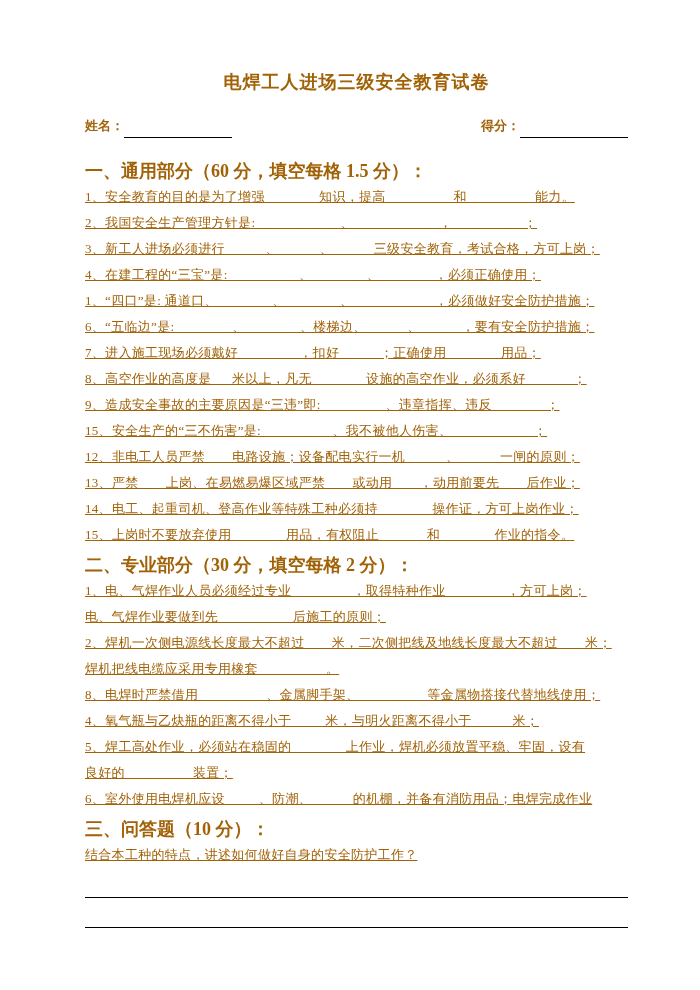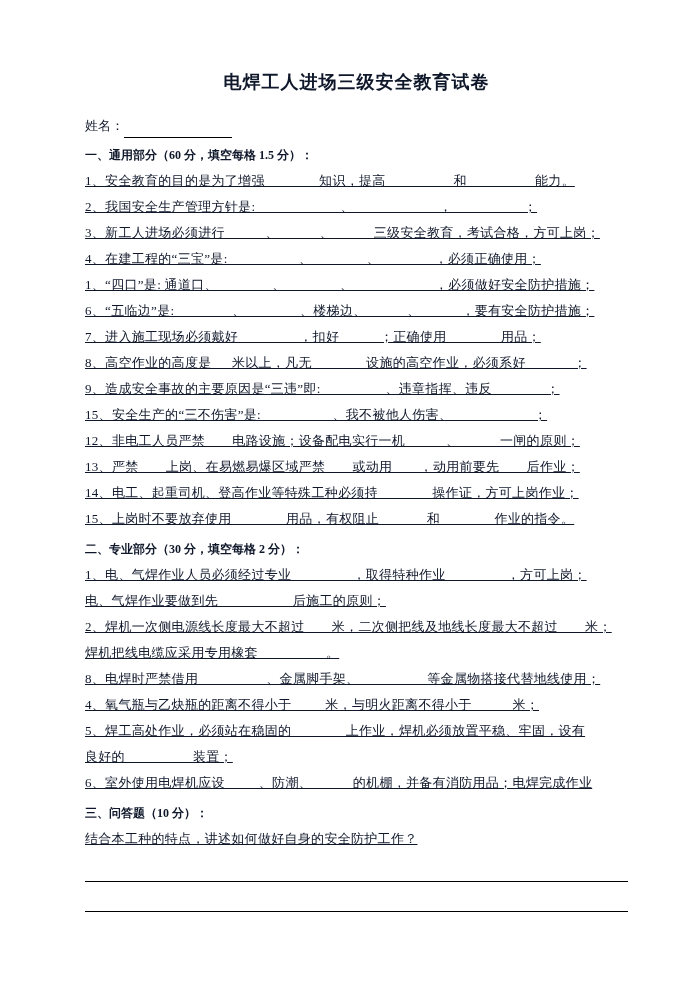--- a/index.html
+++ b/index.html
@@ -2,50 +2,51 @@
 <html><head>
 <meta charset="utf-8">
 <style>
   html, body { margin: 0; padding: 0; background: #ffffff; }
   .page {
     position: relative;
     width: 700px;
     height: 990px;
     box-sizing: border-box;
     background: #ffffff;
-    color: #0f172a;
+    color: #a16207;
     padding: 70px 72px 0 85px;
     font-family: "Liberation Serif", "DejaVu Serif", serif;
     font-size: 13px;
   }
   .title {
     margin: 0 0 20px 0;
     text-align: center;
     font-family: "Liberation Sans", "DejaVu Sans", sans-serif;
     font-size: 18px;
     font-weight: bold;
     letter-spacing: 1px;
   }
   .name-score-row {
     display: flex;
     justify-content: space-between;
     align-items: flex-end;
-    margin-bottom: 4px;
+    margin-bottom: 20px;
     line-height: 24px;
+    font-weight: bold;
   }
   .field { display: inline-flex; align-items: flex-end; }
   .blank-line {
     display: inline-block;
     width: 108px;
     height: 15px;
     border-bottom: 1px solid #000;
   }
   .section-heading {
     margin: 4px 0 0 0;
-    font-size: 12px;
+    font-size: 18px;
     font-weight: bold;
     line-height: 26px;
   }
   .q-line {
     margin: 0;
     line-height: 26px;
     letter-spacing: 0.3px;
     word-break: break-all;
     text-decoration: underline;
   }
@@ -59,20 +60,24 @@
 </head>
 <body>
 
 <div class="page">
 
   <h1 class="title">电焊工人进场三级安全教育试卷</h1>
 
   <div class="name-score-row">
     <div class="field">
       <span>姓名：</span>
+      <span class="blank-line"></span>
+    </div>
+    <div class="field">
+      <span>得分：</span>
       <span class="blank-line"></span>
     </div>
   </div>
 
   <h2 class="section-heading">一、通用部分（60 分，填空每格 1.5 分）：</h2>
   <p class="q-line">1、安全教育的目的是为了增强________知识，提高__________和__________能力。</p>
   <p class="q-line">2、我国安全生产管理方针是: ____________、 ____________， __________；</p>
   <p class="q-line">3、新工人进场必须进行______、______、______三级安全教育，考试合格，方可上岗；</p>
   <p class="q-line">4、在建工程的“三宝”是: __________、________、________，必须正确使用；</p>
   <p class="q-line">1、“四口”是: 通道口、________、________、____________，必须做好安全防护措施；</p>

